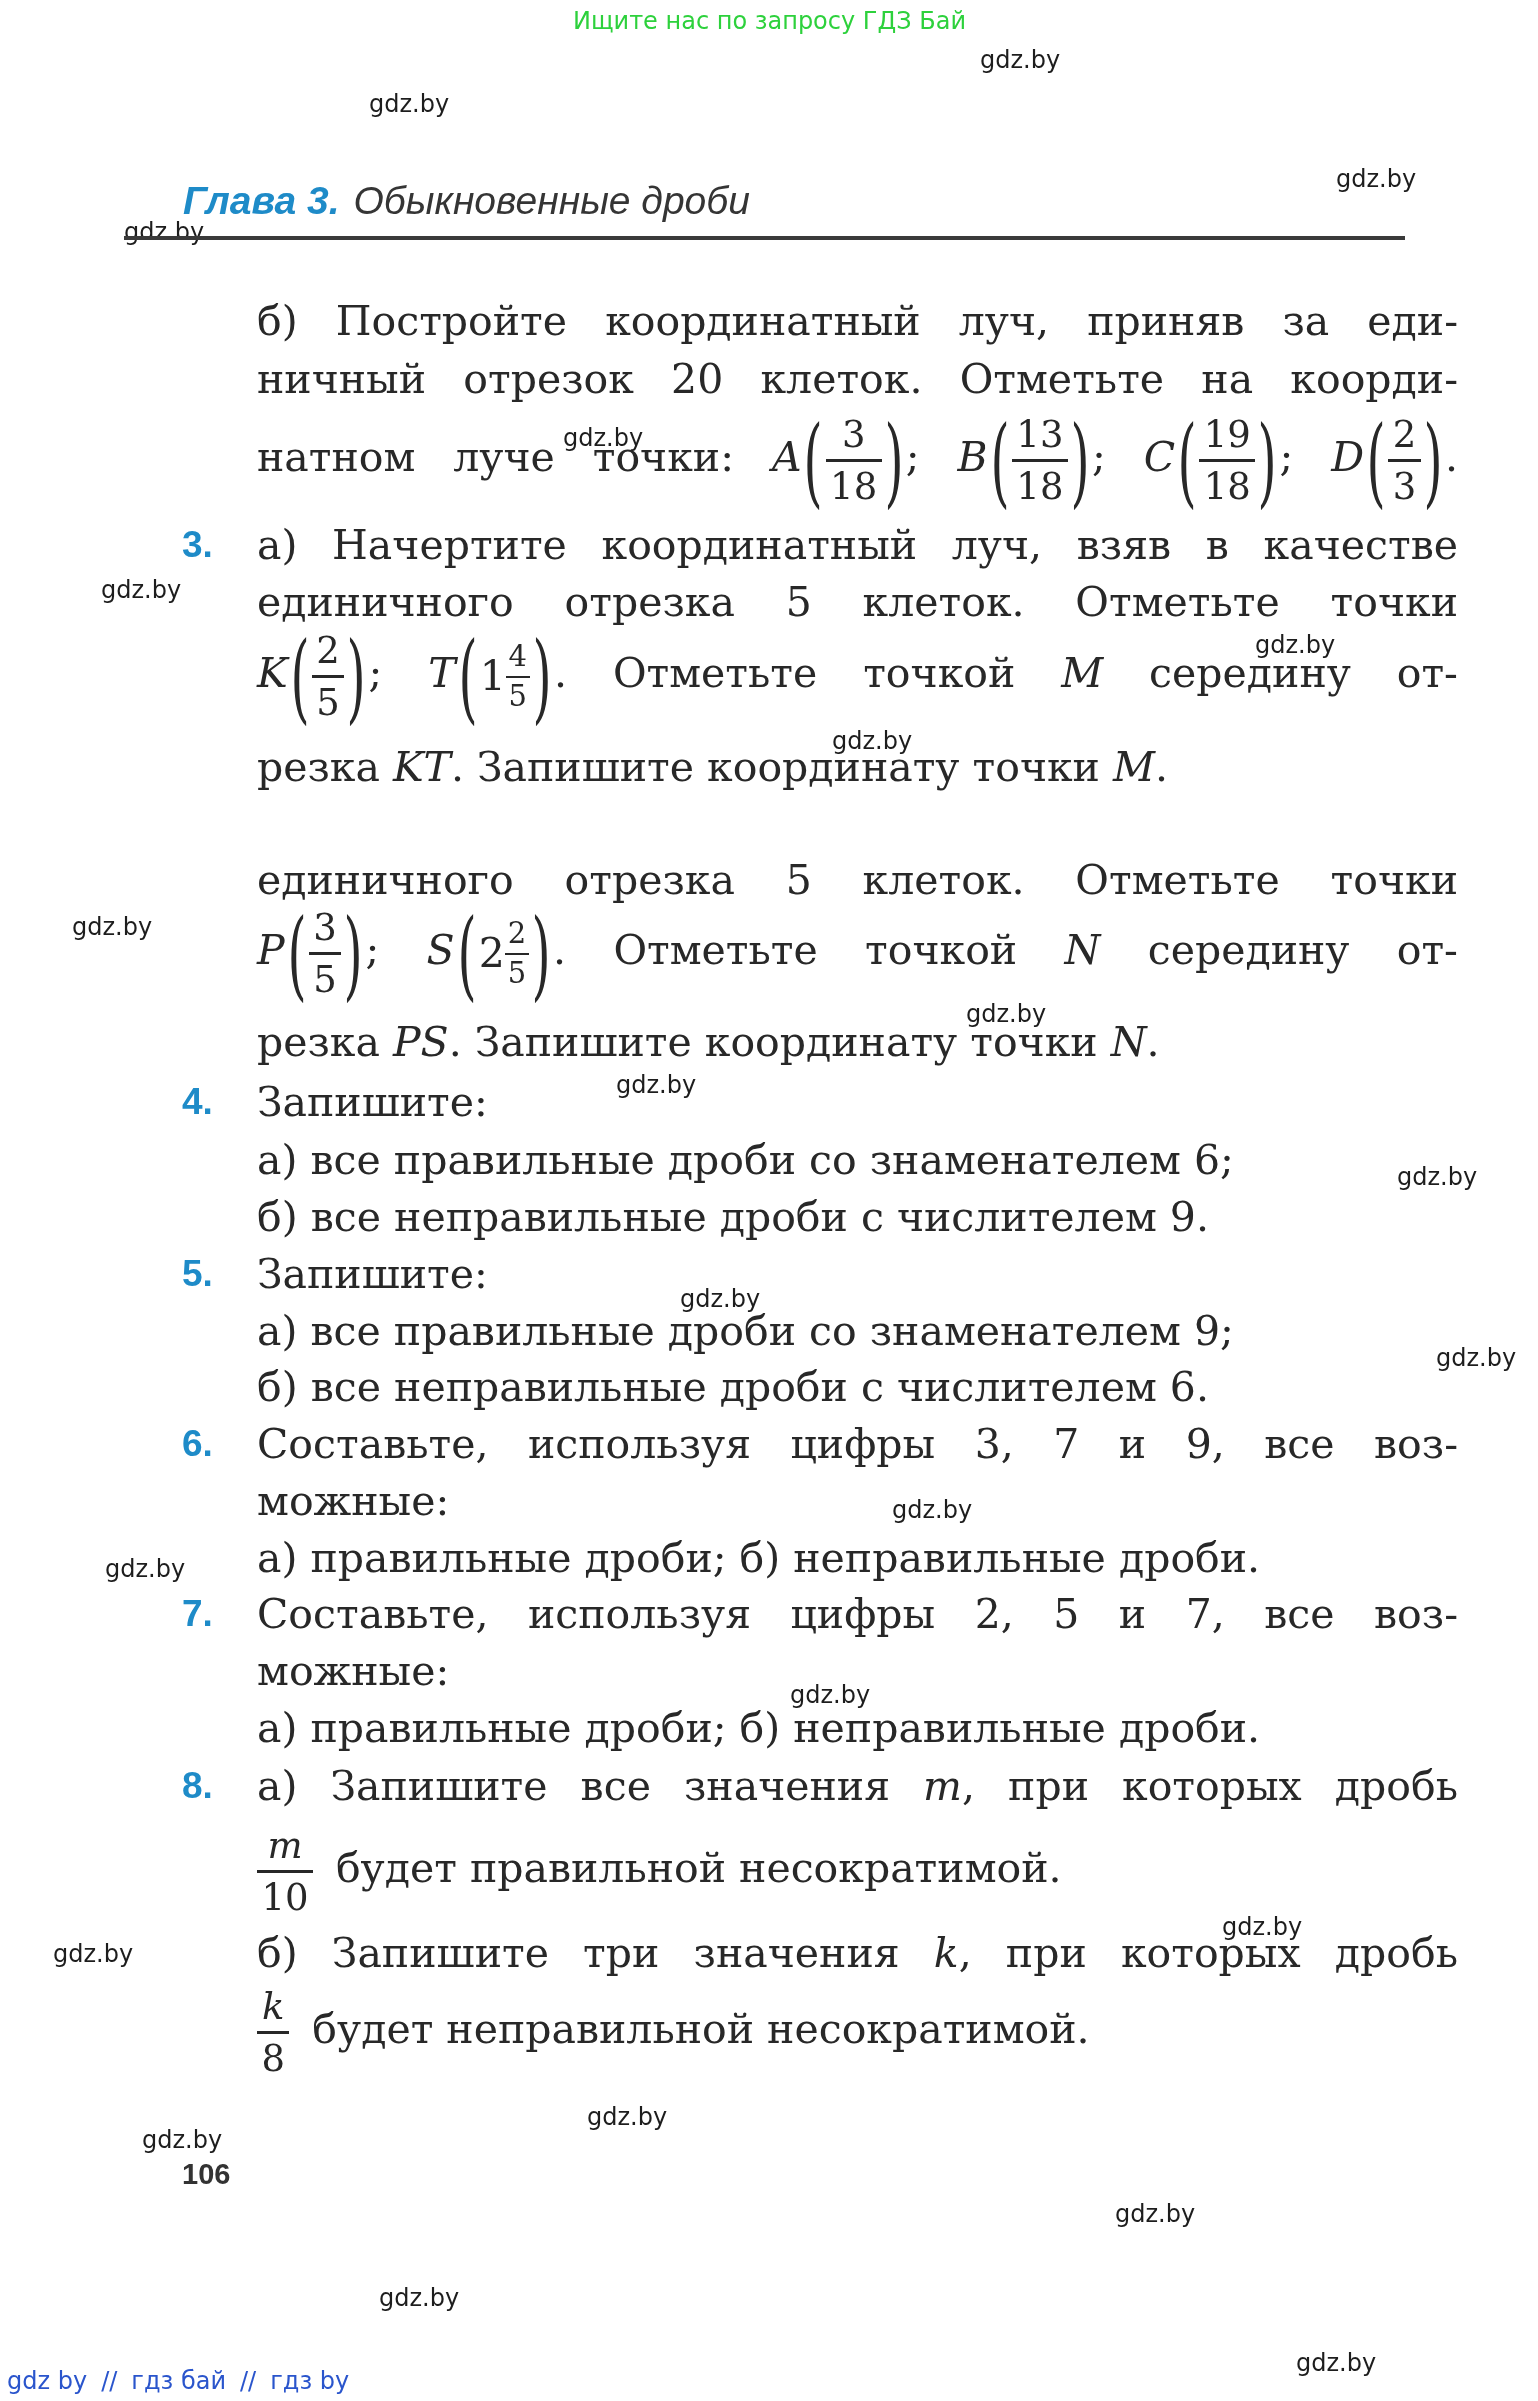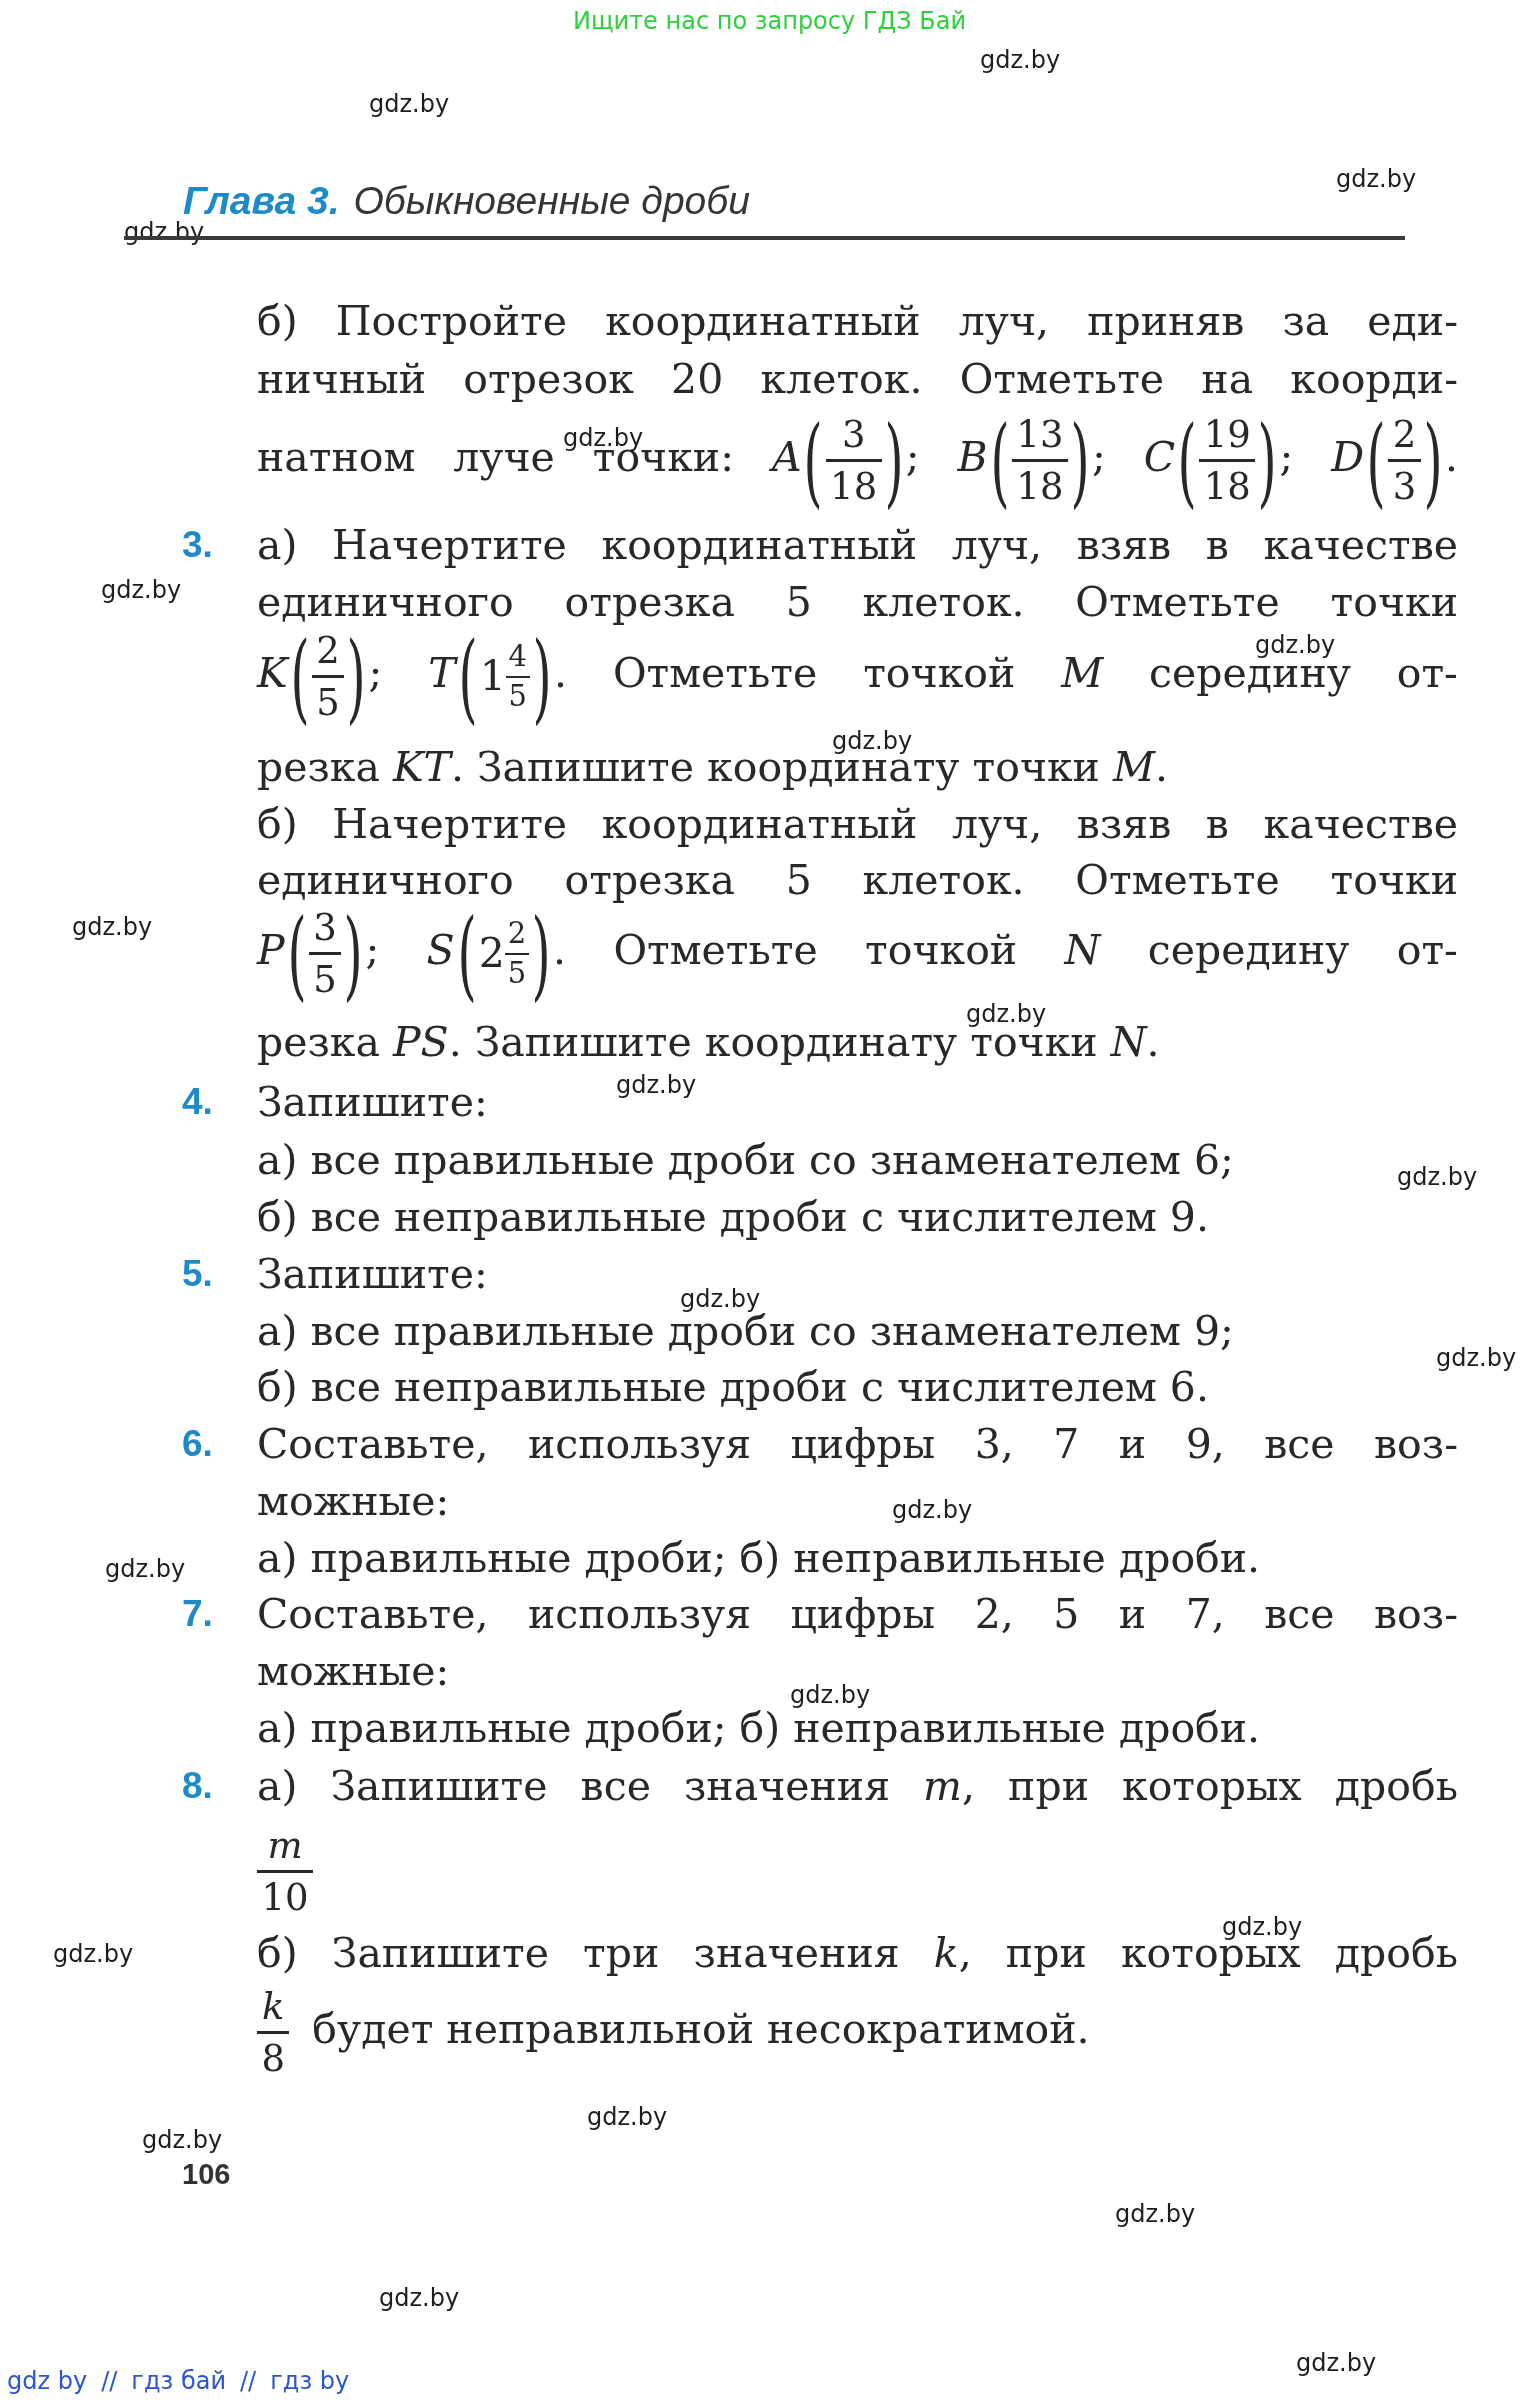--- a/index.html
+++ b/index.html
@@ -110,21 +110,20 @@
           <span class="fr small">
             <span class="n">4</span>
             <span class="d">5</span>
           </span>
         </span><span class="bp">)</span><span>.</span></span>
     <span>Отметьте точкой</span>
     <i class="mvar">M</i>
     <span>середину от-</span>
   </div>
   <div class="line" style="top:743px"><span>резка </span><i class="mvar">KT</i><span>. Запишите координату точки </span><i class="mvar">M</i><span>.</span></div>
-  <div class="line just" style="top:800px">б) Начертите координатный луч, взяв в качестве</div>
   <div class="line just" style="top:856px">единичного отрезка 5 клеток. Отметьте точки</div>
   <div class="fline just" style="top:901px">
     <span class="pgroup"><i class="mvar">P</i><span class="bp">(</span><span class="fr">
           <span class="n">3</span>
           <span class="d">5</span>
         </span><span class="bp">)</span><span>;</span></span>
     <span class="pgroup"><i class="mvar">S</i><span class="bp">(</span><span class="mixed">
           <span class="whole">2</span>
           <span class="fr small">
             <span class="n">2</span>
@@ -156,21 +155,21 @@
   <div class="line just" style="top:1590px">Составьте, используя цифры 2, 5 и 7, все воз-</div>
   <div class="line" style="top:1647px">можные:</div>
   <div class="line" style="top:1704px">а) правильные дроби; б) неправильные дроби.</div>
 
   <div class="num-label" style="top:1762px">8.</div>
   <div class="line just" style="top:1762px"><span>а) Запишите все значения </span><i class="mvar">m</i><span>, при которых дробь</span></div>
   <div class="fline" style="top:1819px">
     <span class="fr">
         <i class="n mvar">m</i>
         <span class="d">10</span>
-      </span><span class="gap"></span>
+      </span><span class="gap"></span><span>будет правильной несократимой.</span>
   </div>
   <div class="line just" style="top:1929px"><span>б) Запишите три значения </span><i class="mvar">k</i><span>, при которых дробь</span></div>
   <div class="fline" style="top:1980px">
     <span class="fr">
         <i class="n mvar">k</i>
         <span class="d">8</span>
       </span><span class="gap"></span><span>будет неправильной несократимой.</span>
   </div>
 
   <div class="pagenum">106</div>

